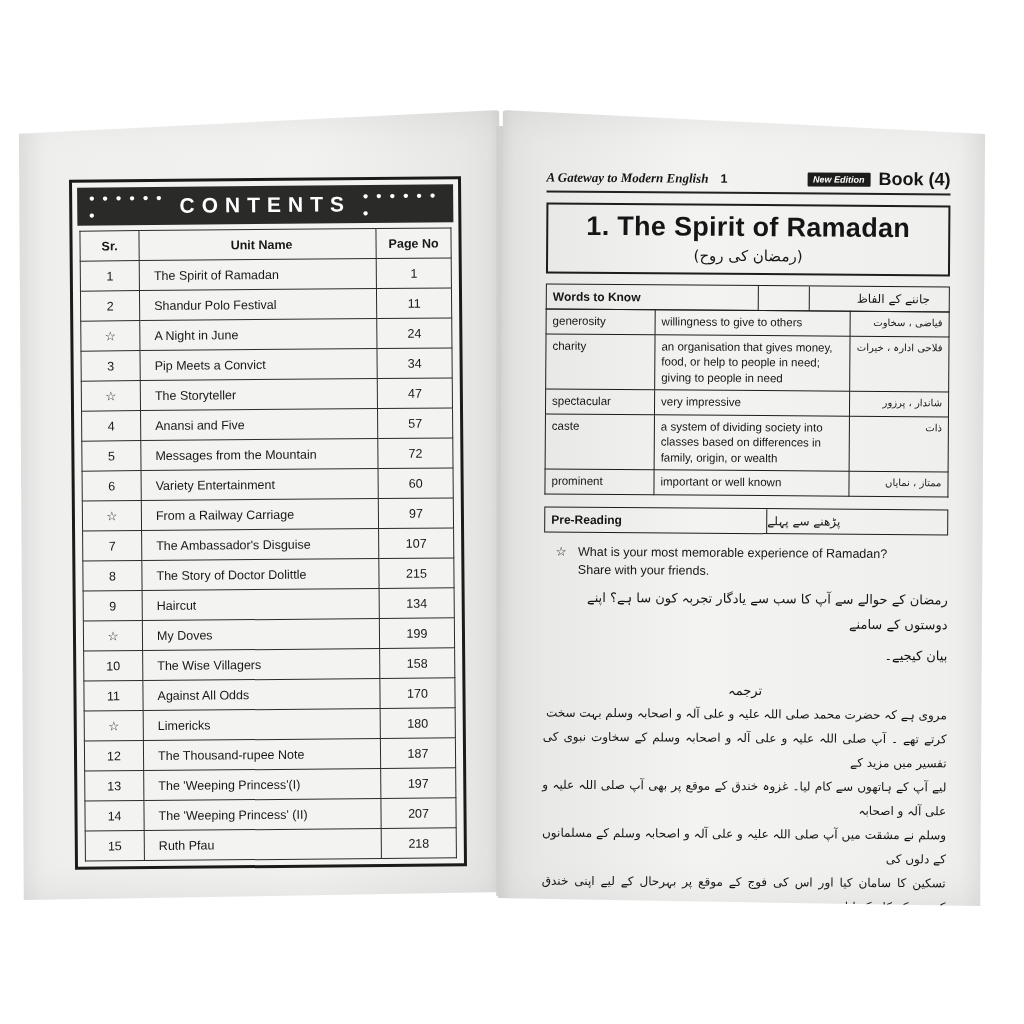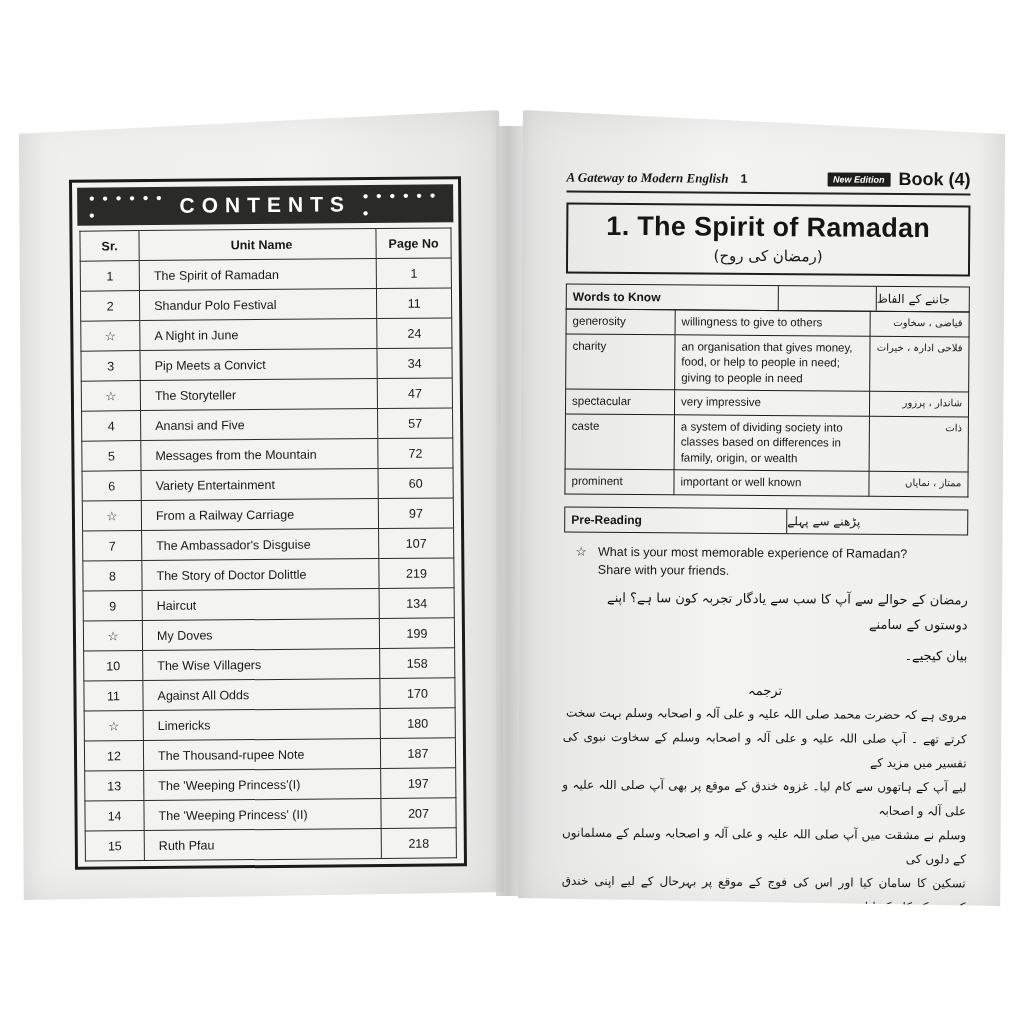--- a/index.html
+++ b/index.html
@@ -35,21 +35,21 @@
     left: 6px;
     width: 490px;
     height: 790px;
     border-radius: 2px 10px 10px 2px;
     background:
       linear-gradient(to right, #e3e3e2 0%, #efefee 6%, #f2f2f1 60%, #e6e6e5 97%, #d8d8d7 100%);
     clip-path: polygon(1% 3%, 99% 0%, 100% 99%, 2% 100%);
   }
 
   .page-right {
-    left: 510px;
+    left: 490px;
     width: 492px;
     height: 796px;
     border-radius: 10px 2px 2px 10px;
     background:
       linear-gradient(to left, #e3e3e2 0%, #efefee 6%, #f3f3f2 60%, #e6e6e5 97%, #dadad9 100%);
     clip-path: polygon(1% 0%, 99% 3%, 98% 100%, 0% 99%);
   }
 
   .spine {
     position: absolute;
@@ -198,20 +198,21 @@
   }
   .wtk-head .r {
     flex: 0 0 86px;
     display: flex;
     align-items: center;
     justify-content: flex-end;
     padding-right: 6px;
     direction: rtl;
     font-family: "DejaVu Sans", sans-serif;
     font-size: 12px;
+    padding-left: 47px;
   }
 
   table.words {
     width: 100%;
     border-collapse: collapse;
     font-size: 11.5px;
     margin-top: -1px;
   }
   table.words td {
     border: 1.2px solid #1d1d1b;
@@ -356,21 +357,21 @@
               <td class="col-page">97</td>
             </tr>
             <tr>
               <td class="col-sr">7</td>
               <td class="col-unit">The Ambassador's Disguise</td>
               <td class="col-page">107</td>
             </tr>
             <tr>
               <td class="col-sr">8</td>
               <td class="col-unit">The Story of Doctor Dolittle</td>
-              <td class="col-page">219</td>
+              <td class="col-page">215</td>
             </tr>
             <tr>
               <td class="col-sr">9</td>
               <td class="col-unit">Haircut</td>
               <td class="col-page">134</td>
             </tr>
             <tr>
               <td class="col-sr">☆</td>
               <td class="col-unit">My Doves</td>
               <td class="col-page">199</td>

